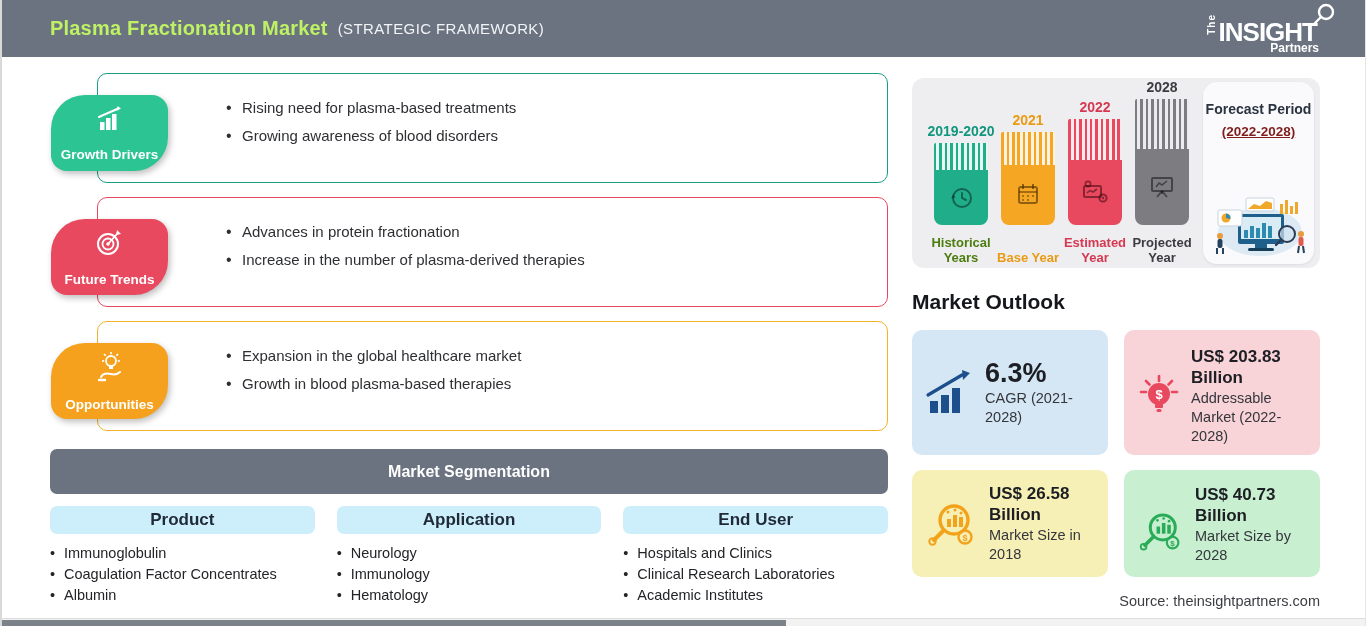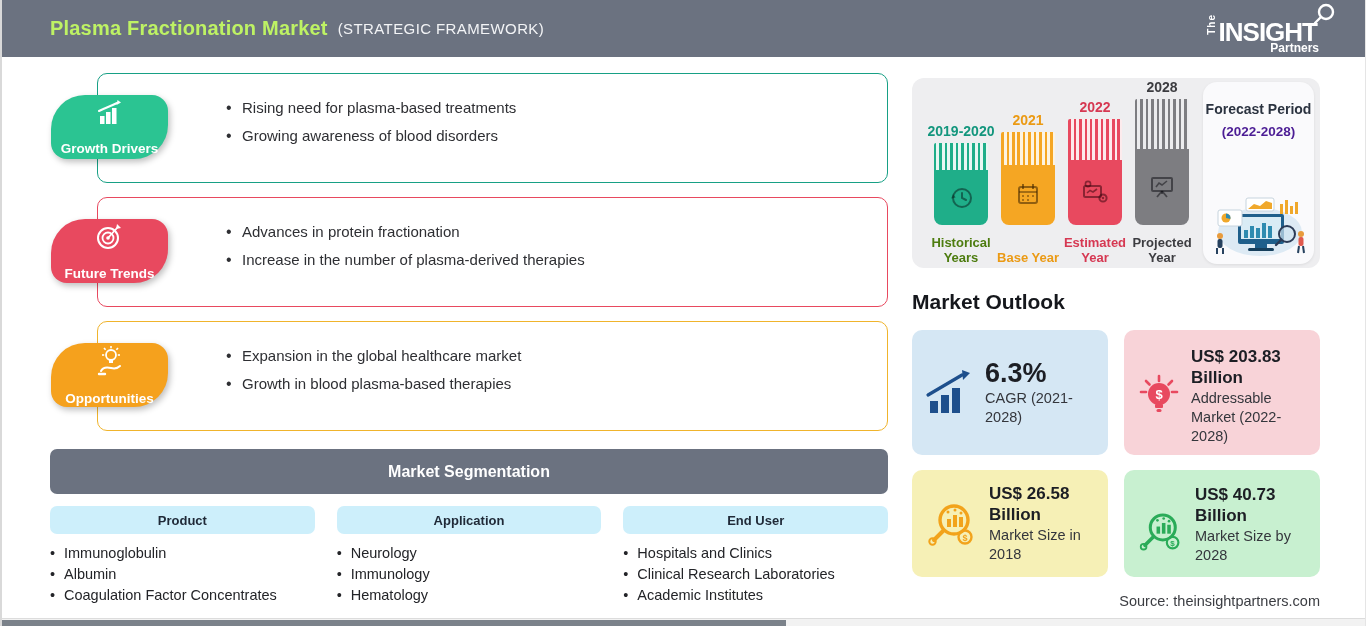--- a/index.html
+++ b/index.html
@@ -30,21 +30,21 @@
   .left { position:absolute; left:48px; top:73px; width:838px; }
   .fw-box {
     position:relative; margin-left:47px; width:791px; height:110px;
     border-radius:10px; background:#fff; padding:14px 18px 10px 128px;
   }
   .fw-box + .fw-box { margin-top:14px; }
   .fw-box.drivers { border:1.6px solid #17a085; }
   .fw-box.trends  { border:1.6px solid #e8495f; }
   .fw-box.opps    { border:1.6px solid #f0b42c; }
   .badge {
-    position:absolute; left:-47px; top:21px; width:117px; height:64px;
+    position:absolute; left:-47px; top:21px; width:117px; height:76px;
     border-radius:34px 16px 34px 16px; display:flex; flex-direction:column;
     align-items:center; justify-content:center; gap:14px;
     box-shadow:2px 3px 6px rgba(0,0,0,.25);
   }
   .badge.g { background:#2bc492; }
   .badge.r { background:#e8495f; }
   .badge.o { background:#f5a11d; }
   .badge-label { color:#fff; font-size:13.5px; font-weight:bold; }
   .fw-list { list-style:none; margin-top:6px; }
   .fw-list li {
@@ -55,21 +55,21 @@
   
   .seg-bar {
     margin-top:18px; width:838px; height:45px; background:#6b7280; border-radius:7px;
     display:flex; align-items:center; justify-content:center;
     color:#fff; font-size:16px; font-weight:bold;
   }
   .seg-cols { display:flex; gap:22px; margin-top:12px; }
   .seg-col { width:265px; }
   .seg-chip {
     height:28px; background:#cdeffb; border-radius:7px; display:flex; align-items:center;
-    justify-content:center; color:#1f2937; font-size:13px; font-weight:bold;
+    justify-content:center; color:#1f2937; font-size:17px; font-weight:bold;
   }
   .seg-list { list-style:none; margin-top:9px; }
   .seg-list li { position:relative; padding-left:14px; color:#232428; font-size:14.5px; line-height:21px; }
   .seg-list li::before { content:"•"; position:absolute; left:0; top:0; color:#232428; }
 
   
   .right { position:absolute; left:910px; top:78px; width:408px; }
 
   .tl-panel { position:relative; width:408px; height:190px; background:#eeeef0; border-radius:12px; }
   .tl-bar { position:absolute; width:54px; border-radius:2px 2px 8px 8px; bottom:43px; }
@@ -102,21 +102,21 @@
   .tl-cap.c1 { left:9px;   color:#4d7c0f; }
   .tl-cap.c2 { left:76px;  color:#eb9a14; }
   .tl-cap.c3 { left:143px; color:#d63852; }
   .tl-cap.c4 { left:210px; color:#3c3c40; }
   .forecast {
     position:absolute; left:291px; top:4px; width:111px; height:182px;
     background:#fafafc; border-radius:14px; text-align:center; padding-top:18px;
     box-shadow:0 1px 3px rgba(0,0,0,.08);
   }
   .forecast-t1 { font-size:14px; font-weight:bold; color:#2b3340; line-height:18px; }
-  .forecast-t2 { font-size:13.5px; font-weight:bold; color:#4c1d95; margin-top:6px; }
+  .forecast-t2 { font-size:13.5px; font-weight:bold; color:#7f1d1d; margin-top:6px;text-decoration:underline; }
   .forecast-ill { position:absolute; left:5px; bottom:6px; }
 
   .outlook-h { margin-top:22px; font-size:21px; font-weight:bold; color:#15171c; }
   .cards { margin-top:16px; display:grid; grid-template-columns:196px 196px; grid-template-rows:125px 107px; gap:15px 16px; }
   .card { border-radius:10px; display:flex; align-items:center; padding:10px 10px 10px 12px; gap:9px; }
   .card.blue   { background:#d5e7f4; }
   .card.pink   { background:#f8d3d8; align-items:flex-start; padding-top:16px; }
   .card.yellow { background:#f6f0b6; }
   .card.green  { background:#c8f0d0; align-items:flex-start; padding-top:14px; }
   .card-ic { flex:0 0 auto; }
@@ -206,22 +206,22 @@
         <li>Growth in blood plasma-based therapies</li>
       </ul>
     </div>
 
     <div class="seg-bar">Market Segmentation</div>
     <div class="seg-cols">
       <div class="seg-col">
         <div class="seg-chip">Product</div>
         <ul class="seg-list">
           <li>Immunoglobulin</li>
+          <li>Coagulation Factor Concentrates</li>
           <li>Albumin</li>
-          <li>Coagulation Factor Concentrates</li>
         </ul>
       </div>
       <div class="seg-col">
         <div class="seg-chip">Application</div>
         <ul class="seg-list">
           <li>Neurology</li>
           <li>Immunology</li>
           <li>Hematology</li>
         </ul>
       </div>

